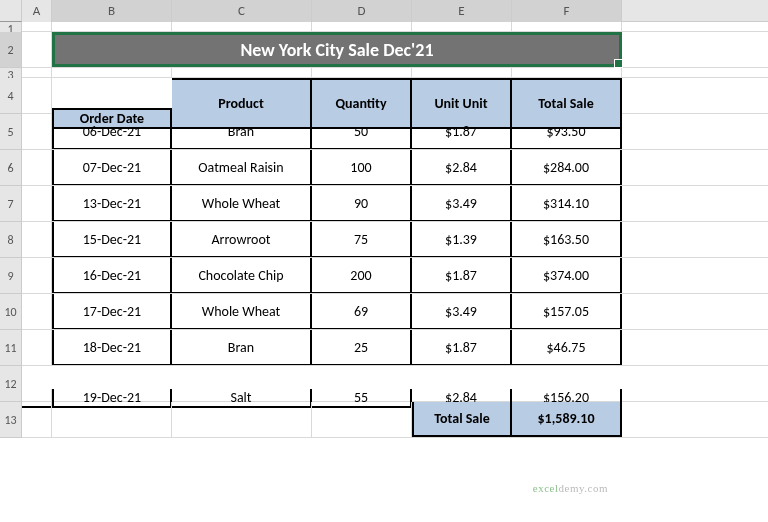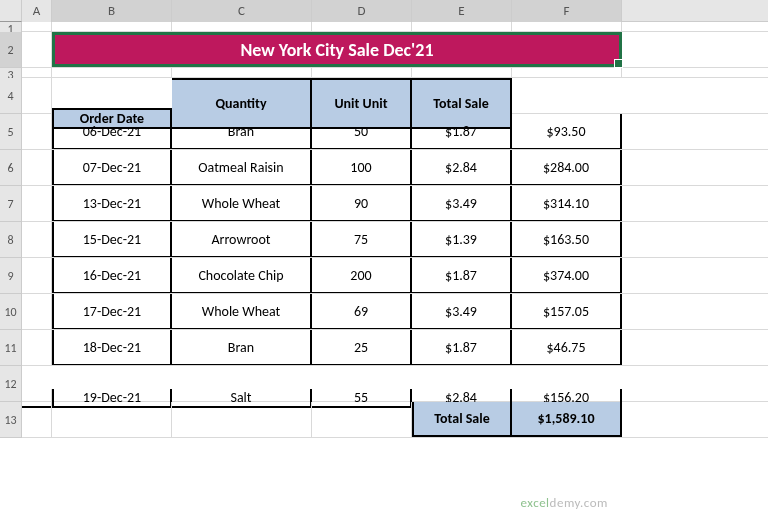--- a/index.html
+++ b/index.html
@@ -65,21 +65,21 @@
     border-right: 1px solid #d9d9d9;
     padding: 0 4px;
     display: flex;
     align-items: center;
   }
   .h-10 { height: 10px; }
   .h-36 { height: 36px; }
   
   .title-cell {
     grid-column: 2 / span 5;
-    background: #be185d;
+    background: #737373;
     color: #fff;
     font-weight: bold;
     font-size: 18px;
     justify-content: center;
     border: 3px solid #217346 !important;
     position: relative;
   }
   .title-cell::after {
     content: "";
     position: absolute;
@@ -120,24 +120,25 @@
     background: #b8cce4;
     font-weight: bold;
     justify-content: center;
     border-right: 2px solid #000;
     border-bottom: 2px solid #000;
   }
   .tbl-total > div.cE { border-left: 2px solid #000; }
   .watermark {
     position: absolute;
     right: 160px;
-    bottom: 12px;
-    font-size: 13px;
+    bottom: 28px;
+    font-size: 11px;
     color: #bbb;
     letter-spacing: 0.5px;
+    font-family: Liberation Serif, serif;
   }
   .watermark .g { color: #8fc28f; }
 </style>
 </head>
 <body>
 
 <div class="sheet">
 
   <div class="colhdr">
     <div class="corner"></div>
@@ -179,20 +180,21 @@
         <div></div>
         <div></div>
       </div>
   </div>
 
   <div class="rowwrap h-36">
     <div class="rowhdr">4</div>
     <div class="row h-36 tbl-head">
       <div></div>
       <div class="cB">Order Date</div>
+      <div class="cC">Product</div>
       <div class="cD">Quantity</div>
       <div class="cE">Unit Unit</div>
       <div class="cF">Total Sale</div>
     </div>
   </div>
 
   <div class="rowwrap h-36">
     <div class="rowhdr">5</div>
     <div class="row h-36 tbl-row">
       <div></div>

